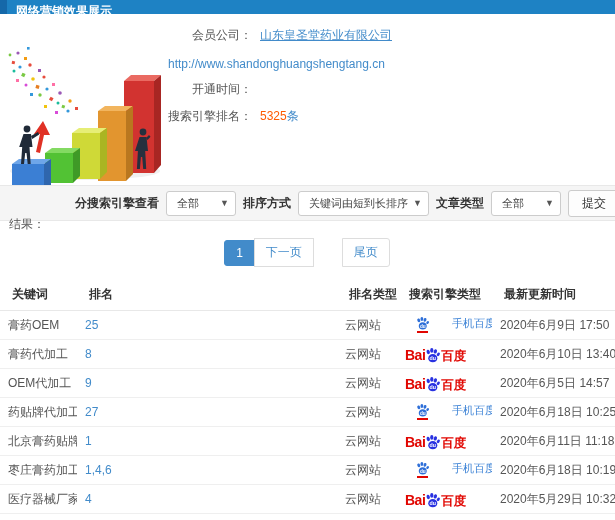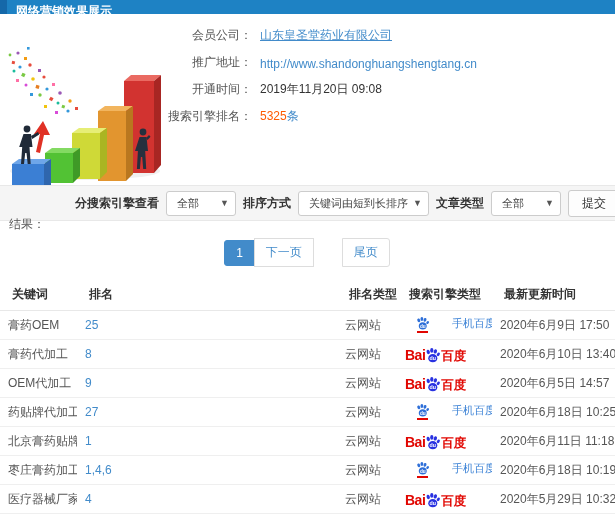--- a/index.html
+++ b/index.html
@@ -153,26 +153,24 @@
           <rect x="27" y="28" width="2.6" height="2.6" fill="#3498db"></rect>
       </g>
     </svg>
   </div>
   <div class="info-fields">
       <div class="info-row">
         <span class="info-label">会员公司：</span>
         <span class="info-value"><a class="info-link">山东皇圣堂药业有限公司</a></span>
       </div>
       <div class="info-row">
-        <span class="info-label">推广地址：</span>
         <span class="info-value"><a class="info-link nound">http://www.shandonghuangshengtang.cn</a></span>
       </div>
       <div class="info-row">
         <span class="info-label">开通时间：</span>
-        <span class="info-value">2019年11月20日 09:08</span>
       </div>
       <div class="info-row">
         <span class="info-label">搜索引擎排名：</span>
         <span class="info-value"><span class="hl-num">5325</span><span class="hl-suffix">条</span></span>
       </div>
     </div>
 </div>
 
 <div class="filter-bar">
   <span class="result-label">结果：</span>

